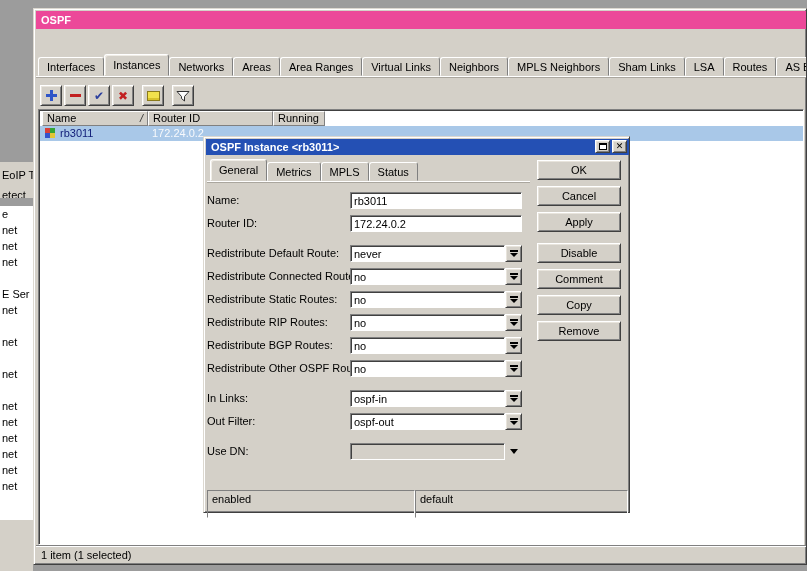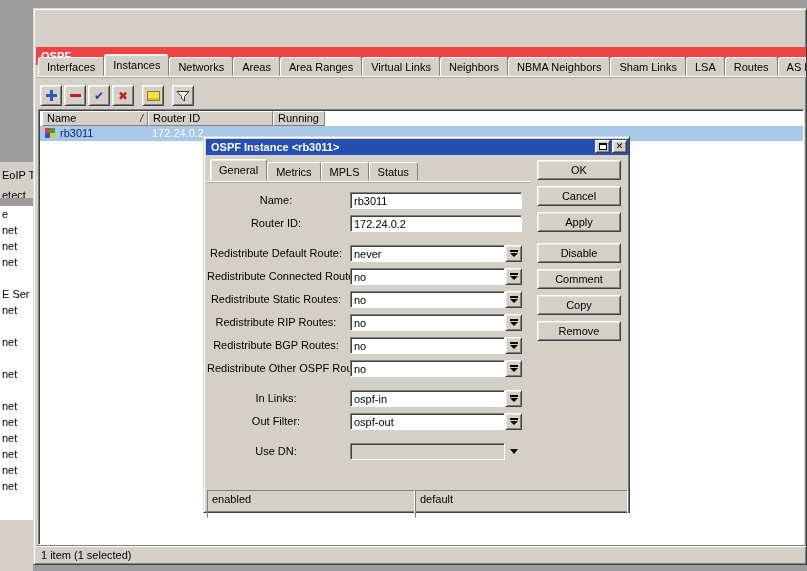--- a/index.html
+++ b/index.html
@@ -61,21 +61,21 @@
   #dlg-titlebar { left:2px; top:2px; width:423px; height:16px; line-height:16px; }
   .tb-btns { position:absolute; right:2px; top:1px; display:flex; gap:2px; }
   .tbtn { width:15px; height:13px; display:flex; align-items:center; justify-content:center; }
   .g-restore { display:block; width:8px; height:7px; border:1px solid #000; border-top:2px solid #000; background:#fff; }
   .g-close { font-style:normal; font-size:9px; line-height:9px; font-weight:bold; color:#000; }
   #dlg-tabs { position:absolute; left:6px; top:22px; height:22px; display:flex; align-items:flex-end; }
   #dlg-tabs-rule { left:3px; top:44px; width:323px; }
   #dlg-fields { position:absolute; left:3px; top:54px; width:322px; }
   .fgroup { margin-bottom:7px; }
   .frow { position:relative; height:23px; }
-  .flabel { position:absolute; left:0; top:3px; width:138px; text-align:center; white-space:nowrap; }
+  .flabel { position:absolute; left:0; top:3px; width:138px; text-align:left; white-space:nowrap; }
   .fctrl { position:absolute; left:143px; top:1px; width:172px; height:17px; display:flex; }
   .fctrl .val { flex:1 1 auto; min-width:0; }
   .combo-btn { width:17px; height:17px; flex:0 0 auto; display:flex; align-items:center; justify-content:center; }
   .combo-btn.plain { background:transparent; border:none; box-shadow:none; }
   .cg { position:relative; width:8px; height:9px; display:block; }
   .cg::before { content:""; position:absolute; left:0; top:1px; width:8px; height:2px; background:#000; }
   .cg::after  { content:""; position:absolute; left:0; top:4px; width:0; height:0;
                 border-left:4px solid transparent; border-right:4px solid transparent; border-top:4px solid #000; }
   .tri-down { display:block; width:0; height:0; border-left:4px solid transparent;
               border-right:4px solid transparent; border-top:5px solid #000; }
@@ -118,32 +118,32 @@
     <div class="lli">net</div>
     <div class="lli">net</div>
     <div class="lli">net</div>
     <div class="lli">net</div>
     <div class="lli">net</div>
     <div class="lli">net</div>
   </div>
 <div id="left-bottom"></div>
 
 <div id="main-win" class="win3d">
-  <div class="titlebar" id="main-titlebar" style="background: #ef4444; margin-top: 36px;">
+  <div class="titlebar" id="main-titlebar" style="background: #ec4899;">
     <span>OSPF</span>
   </div>
   <div id="main-tabs">
       <div class="tab">Interfaces</div>
       <div class="tab active">Instances</div>
       <div class="tab">Networks</div>
       <div class="tab">Areas</div>
       <div class="tab">Area Ranges</div>
       <div class="tab">Virtual Links</div>
       <div class="tab">Neighbors</div>
-      <div class="tab">NBMA Neighbors</div>
+      <div class="tab">MPLS Neighbors</div>
       <div class="tab">Sham Links</div>
       <div class="tab">LSA</div>
       <div class="tab">Routes</div>
       <div class="tab">AS Border Routers</div>
     </div>
   <div class="hrule" id="main-tabs-rule"></div>
   <div id="main-toolbar">
       <button class="tool3d btn3d">
         <span class="g-plus" style="color: rgb(47, 85, 200);"></span>
       </button>

